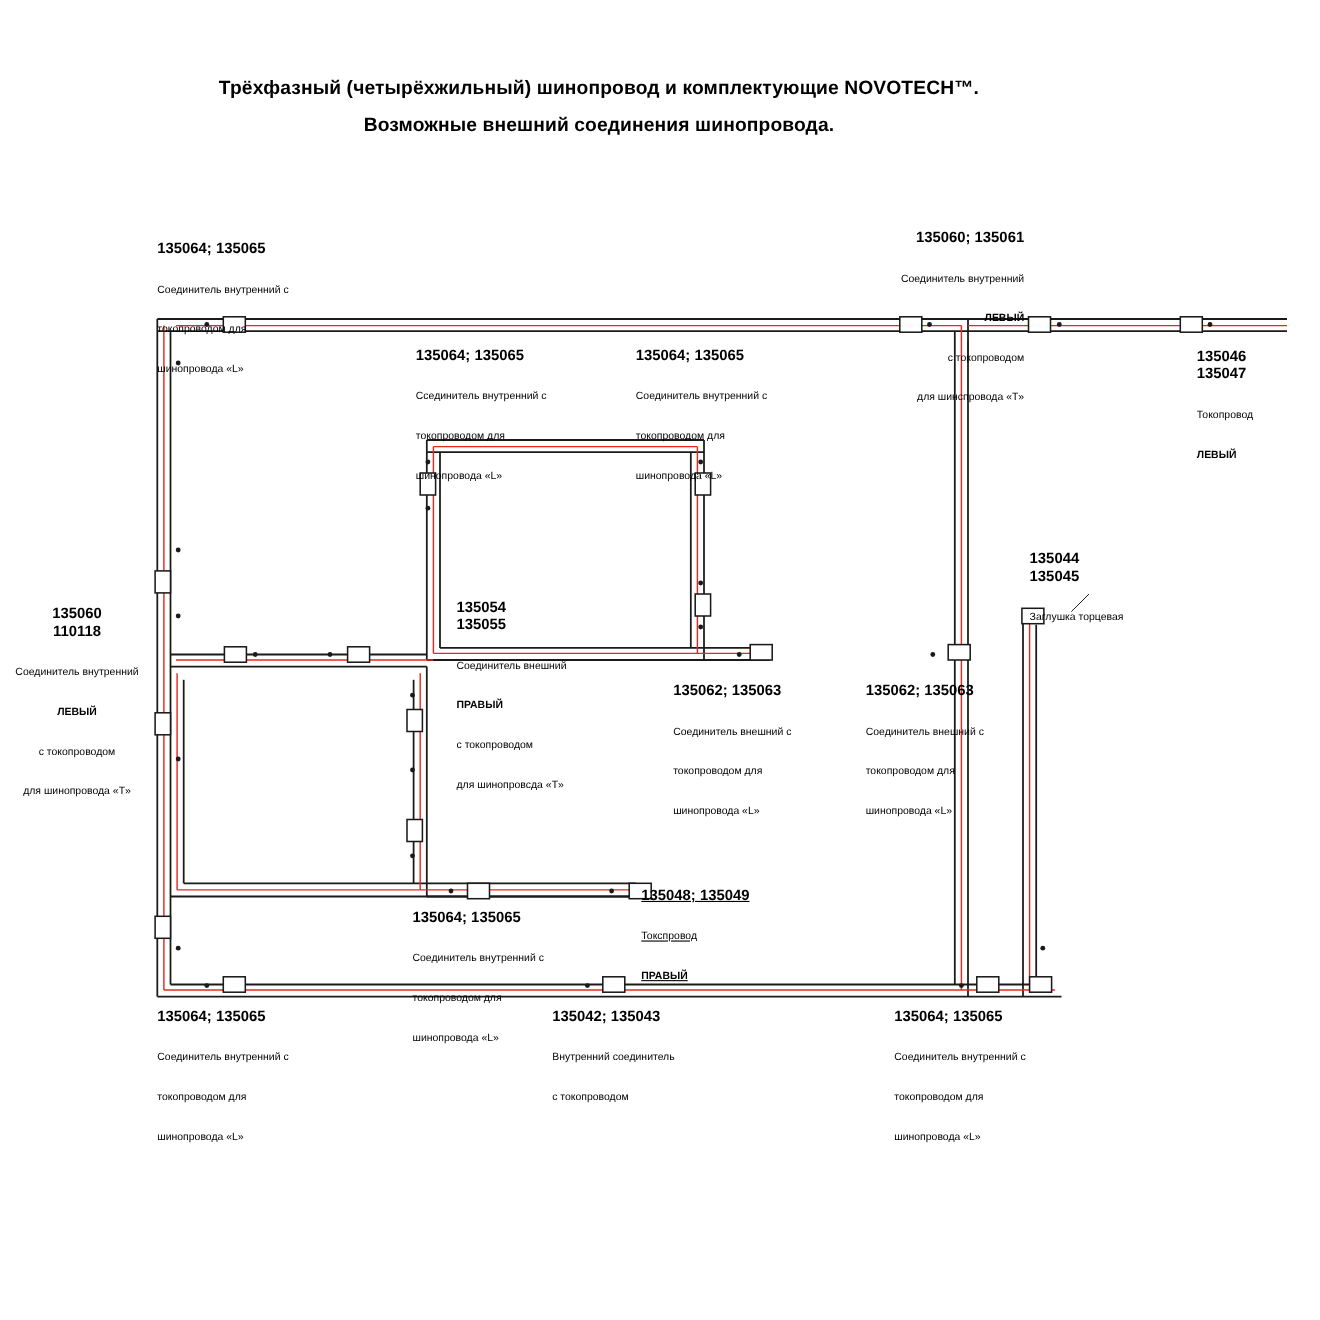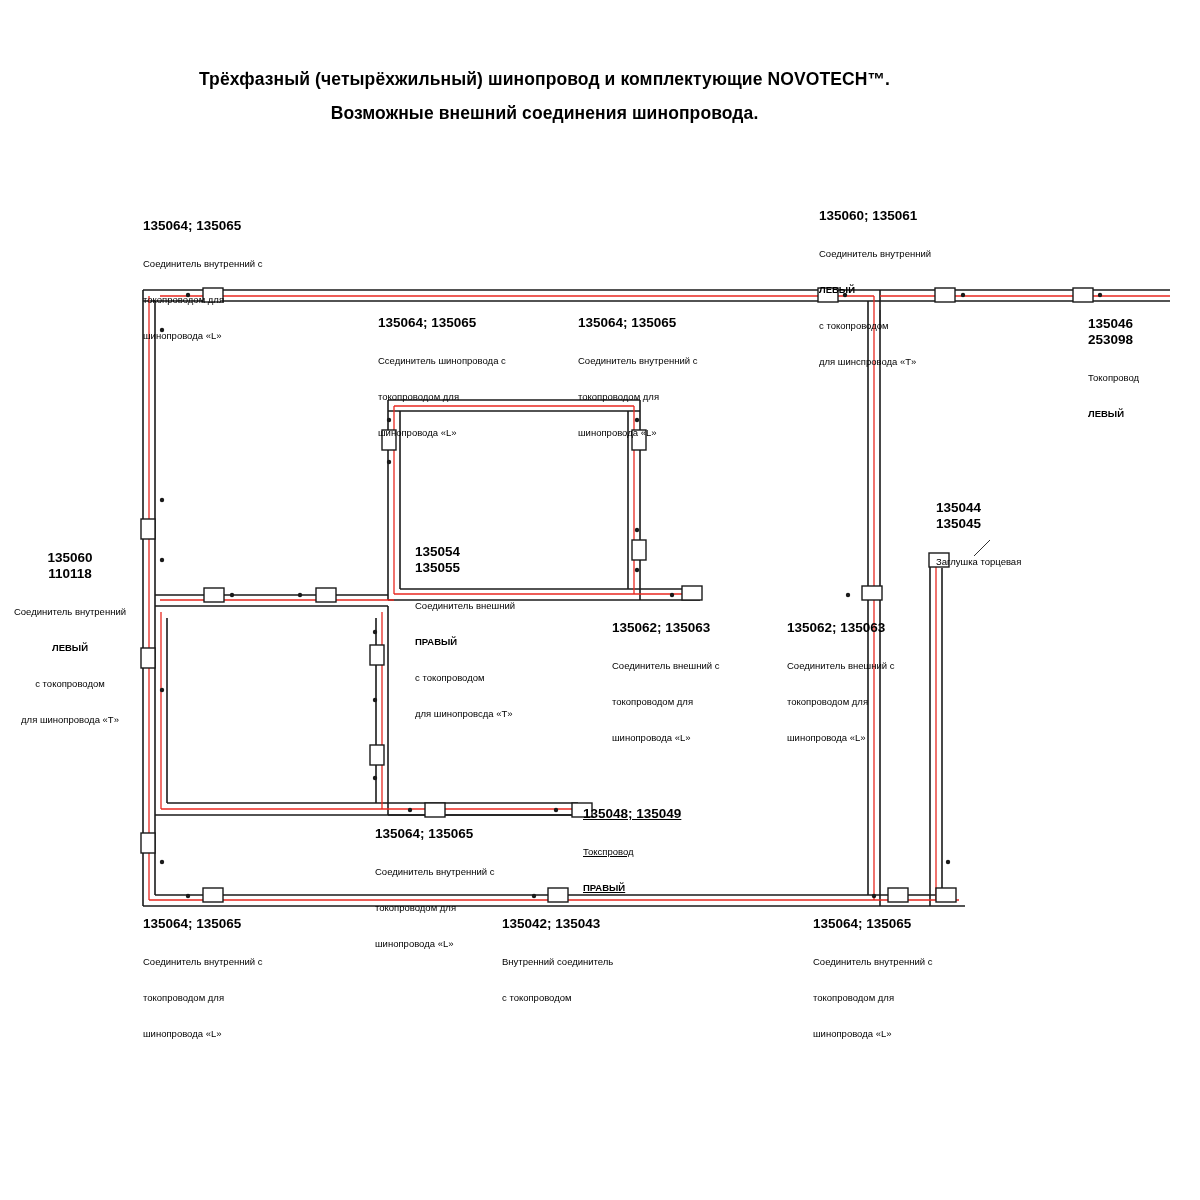--- a/index.html
+++ b/index.html
@@ -200,38 +200,38 @@
 </svg>
 </div>
 
 <div class="label" style="left:143px; top:218px;">
   <div class="code">135064; 135065</div>
   <div class="desc">Соединитель внутренний с</div>
   <div class="desc">токопроводом для</div>
   <div class="desc">шинопровода «L»</div>
 </div>
 
-<div class="label" style="left:819px; top:208px;">
+<div class="label" style="left:819px; top:208px;text-align:right;">
   <div class="code">135060; 135061</div>
   <div class="desc">Соединитель внутренний</div>
   <div class="desc"><b>ЛЕВЫЙ</b></div>
   <div class="desc">с токопроводом</div>
   <div class="desc">для шинспровода «T»</div>
 </div>
 
 <div class="label" style="left:1088px; top:316px;">
   <div class="code">135046</div>
-  <div class="code2">253098</div>
+  <div class="code2">135047</div>
   <div class="desc">Токопровод</div>
   <div class="desc"><b>ЛЕВЫЙ</b></div>
 </div>
 
 <div class="label" style="left:378px; top:315px;">
   <div class="code">135064; 135065</div>
-  <div class="desc">Ссединитель шинопровода с</div>
+  <div class="desc">Ссединитель внутренний с</div>
   <div class="desc">токопроводом для</div>
   <div class="desc">шинопровода «L»</div>
 </div>
 
 <div class="label" style="left:578px; top:315px;">
   <div class="code">135064; 135065</div>
   <div class="desc">Соединитель внутренний с</div>
   <div class="desc">токопроводом для</div>
   <div class="desc">шинопровода «L»</div>
 </div>

